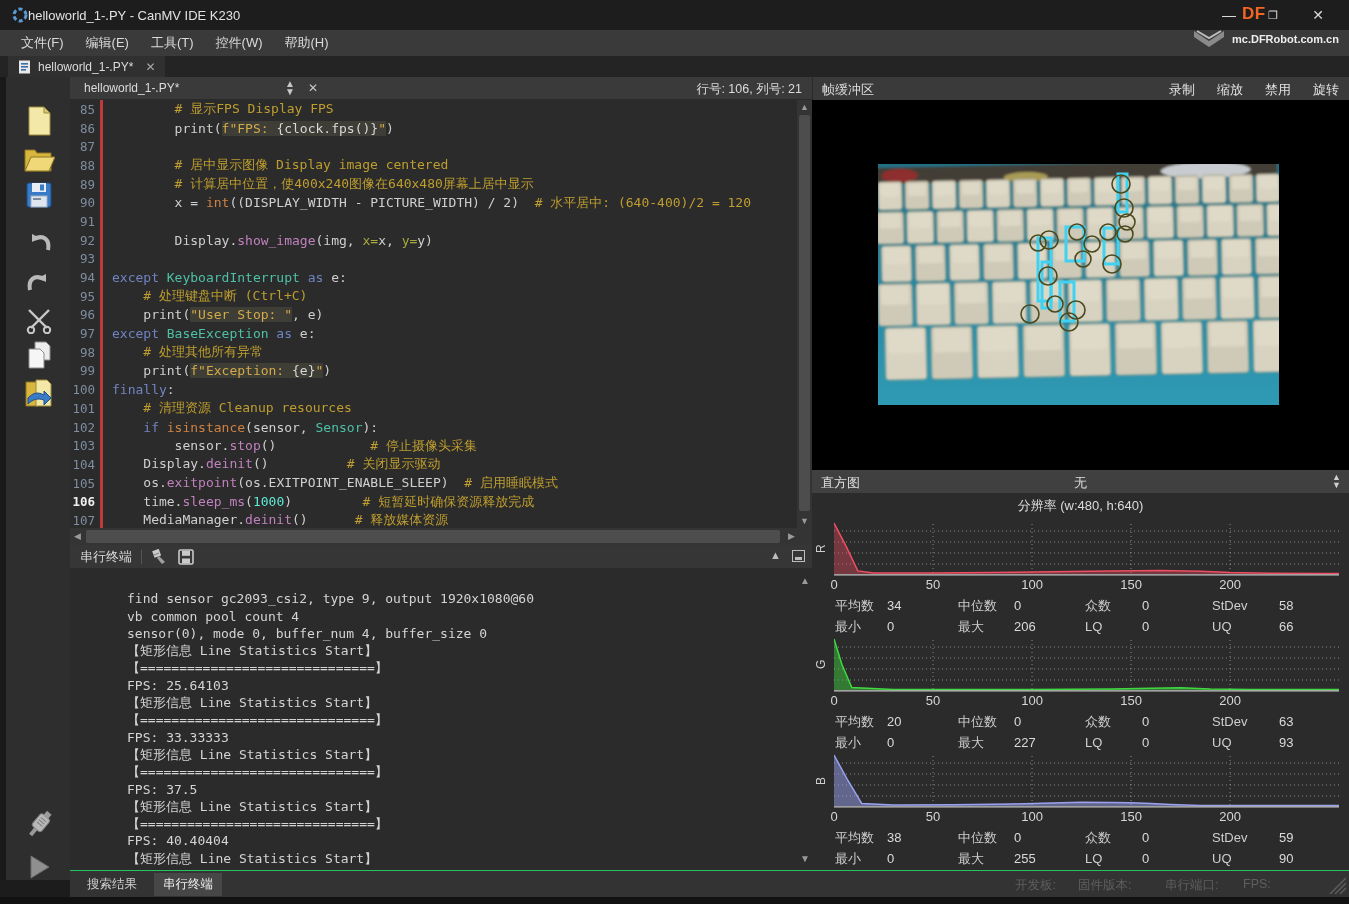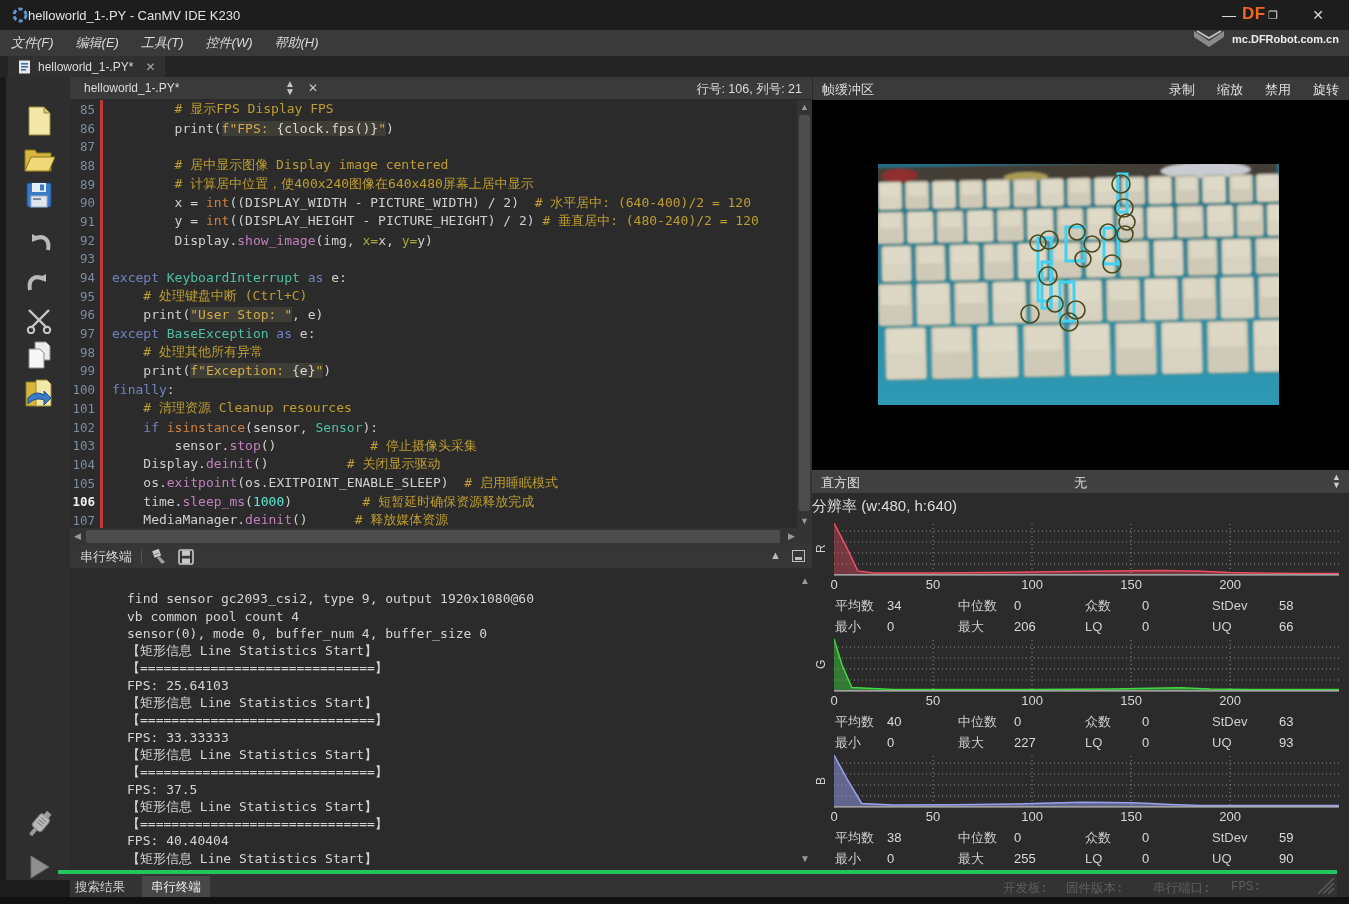--- a/index.html
+++ b/index.html
@@ -12,21 +12,21 @@
   
   #titlebar { position:absolute; left:0; top:0; width:1349px; height:30px; background:#1d1d1d; display:flex; align-items:center; }
   #app-logo { width:16px; height:16px; margin-left:12px; }
   #window-title { margin-left:0; font-size:13px; color:#e2e2e2; }
   .winbtn { position:absolute; top:0; height:30px; display:flex; align-items:center; justify-content:center; color:#d8d8d8; font-size:14px; cursor:default; }
   #btn-min { left:1212px; width:34px; }
   #btn-max { left:1258px; width:30px; font-size:11px; }
   #btn-close { left:1298px; width:40px; font-size:14px; }
   #df-top { position:absolute; left:1242px; top:4px; font-size:17px; font-weight:bold; color:#f26522; letter-spacing:0.5px; }
   
-  #menubar { position:absolute; left:0; top:30px; width:1349px; height:26px; background:#3a3a3a; display:flex; align-items:center; padding-left:0;font-style:italic; }
+  #menubar { position:absolute; left:0; top:30px; width:1349px; height:26px; background:#3a3a3a; display:flex; align-items:center; padding-left:10px; }
   .menu-item { padding:0 11px; font-size:13px; color:#dadada; line-height:26px; }
   #branding { position:absolute; left:1192px; top:24px; width:150px; height:30px; display:flex; align-items:center; }
   #branding-logo { width:34px; height:20px; }
   #branding-site { margin-left:6px; font-size:11px; font-weight:bold; color:#ececec; }
   
   #tabbar { position:absolute; left:0; top:56px; width:1349px; height:21px; background:#242424; display:flex; }
   #file-tab { margin-left:8px; height:21px; background:#303030; display:flex; align-items:center; padding:0 10px; }
   #file-tab .ticon { width:13px; height:14px; margin-right:7px; }
   #file-tab .tlabel { font-size:12px; color:#dcdcdc; }
   #file-tab .tclose { margin-left:12px; color:#a8a8a8; font-size:12px; }
@@ -80,31 +80,31 @@
   #fb-header { position:absolute; left:0; top:0; width:537px; height:23px; background:#3a3a3a; border-left:1px solid #2a2a2a; }
   #fb-title { position:absolute; left:9px; top:4px; font-size:13px; color:#dfdfdf; }
   #fb-actions { position:absolute; right:10px; top:4px; display:flex; gap:22px; }
   .fb-btn { font-size:13px; color:#e2e2e2; }
   #framebuffer { position:absolute; left:0; top:23px; width:537px; height:370px; background:#000; }
   #camera-image { position:absolute; left:66px; top:64px; width:401px; height:241px; }
   #hist-header { position:absolute; left:0; top:393px; width:537px; height:23px; background:#404040; }
   #hist-title { position:absolute; left:9px; top:4px; font-size:13px; color:#dfdfdf; }
   #hist-mode { position:absolute; left:0; width:537px; top:4px; text-align:center; font-size:13px; color:#dfdfdf; }
   #hist-updown { position:absolute; right:8px; top:3px; font-size:9px; line-height:8px; color:#cfcfcf; text-align:center; }
-  #hist-res { position:absolute; left:0; top:416px; width:537px; height:24px; font-size:15px; color:#dcdcdc; line-height:26px; }
+  #hist-res { position:absolute; left:0; top:416px; width:537px; height:24px; text-align:center; font-size:13px; color:#dcdcdc; line-height:26px; }
   .hist-channel { position:absolute; left:0; width:537px; height:116px; }
   .hist-rot { position:absolute; left:2px; top:20px; width:14px; font-size:12px; color:#cfcfcf; transform:rotate(-90deg); }
   .hist-svg { position:absolute; left:22px; top:2px; }
   .hist-axis { position:absolute; left:22px; top:58px; width:505px; height:16px; }
   .hist-axis span { position:absolute; transform:translateX(-50%); font-size:13px; color:#d6d6d6; }
   .hist-stats { position:absolute; left:23px; width:505px; height:21px; display:grid; grid-template-columns:52px 71px 56px 71px 57px 70px 67px 1fr; align-items:center; }
   .hist-stats .lb { font-size:13px; color:#cfcfcf; }
   .hist-stats .vl { font-size:13px; color:#dadada; }
   
-  #statusbar { position:absolute; left:58px; top:870px; width:1279px; height:27px; background:#333333; border-top:4px solid #22c55e;font-family:Liberation Mono, monospace; }
+  #statusbar { position:absolute; left:70px; top:870px; width:1279px; height:27px; background:#333333; border-top:1px solid #22c55e; }
   #status-tabs { position:absolute; left:8px; top:2px; display:flex; gap:8px; }
   .status-tab { font-size:12.5px; color:#cfcfcf; padding:3px 9px; }
   .status-tab.active { background:#474747; color:#f0f0f0; }
   .status-label { position:absolute; top:6px; font-size:12.5px; color:#5f5f5f; }
   #grip { position:absolute; right:3px; bottom:3px; }
   #bottomedge { position:absolute; left:0; top:897px; width:1349px; height:7px; background:#111; }
   #bl-corner { position:absolute; left:0; top:880px; width:70px; height:17px; background:#1c1c1c; }
 </style>
 </head>
 <body>
@@ -258,21 +258,20 @@
         <span class="code-text"><span class="tk-cmt">        # 计算居中位置，使400x240图像在640x480屏幕上居中显示</span></span>
       </div>
       <div class="code-line">
         <span class="line-no">90</span>
         <span class="change-bar"></span>
         <span class="code-text"><span class="tk-plain">        x = </span><span class="tk-fn">int</span><span class="tk-plain">((DISPLAY_WIDTH - PICTURE_WIDTH) / 2)  </span><span class="tk-cmt"># 水平居中: (640-400)/2 = 120</span></span>
       </div>
       <div class="code-line">
         <span class="line-no">91</span>
         <span class="change-bar"></span>
-        <span class="code-text"><span class="tk-plain">        y = </span><span class="tk-fn">int</span><span class="tk-plain">((DISPLAY_HEIGHT - PICTURE_HEIGHT) / 2) </span><span class="tk-cmt"># 垂直居中: (480-240)/2 = 120</span></span>
       </div>
       <div class="code-line">
         <span class="line-no">92</span>
         <span class="change-bar"></span>
         <span class="code-text"><span class="tk-plain">        Display.</span><span class="tk-meth">show_image</span><span class="tk-plain">(img, </span><span class="tk-kwarg">x=</span><span class="tk-plain">x, </span><span class="tk-kwarg">y=</span><span class="tk-plain">y)</span></span>
       </div>
       <div class="code-line">
         <span class="line-no">93</span>
         <span class="change-bar"></span>
         <span class="code-text"></span>
@@ -641,21 +640,21 @@
         </svg>
         <div class="hist-axis">
           <span style="left: 0%;">0</span>
           <span style="left: 19.6078%;">50</span>
           <span style="left: 39.2157%;">100</span>
           <span style="left: 58.8235%;">150</span>
           <span style="left: 78.4314%;">200</span>
         </div>
         <div class="hist-stats" style="top: 76px;">
           <span class="lb">平均数</span>
-          <span class="vl">40</span>
+          <span class="vl">20</span>
           <span class="lb">中位数</span>
           <span class="vl">0</span>
           <span class="lb">众数</span>
           <span class="vl">0</span>
           <span class="lb">StDev</span>
           <span class="vl">63</span>
         </div>
         <div class="hist-stats" style="top: 97px;">
           <span class="lb">最小</span>
           <span class="vl">0</span>

